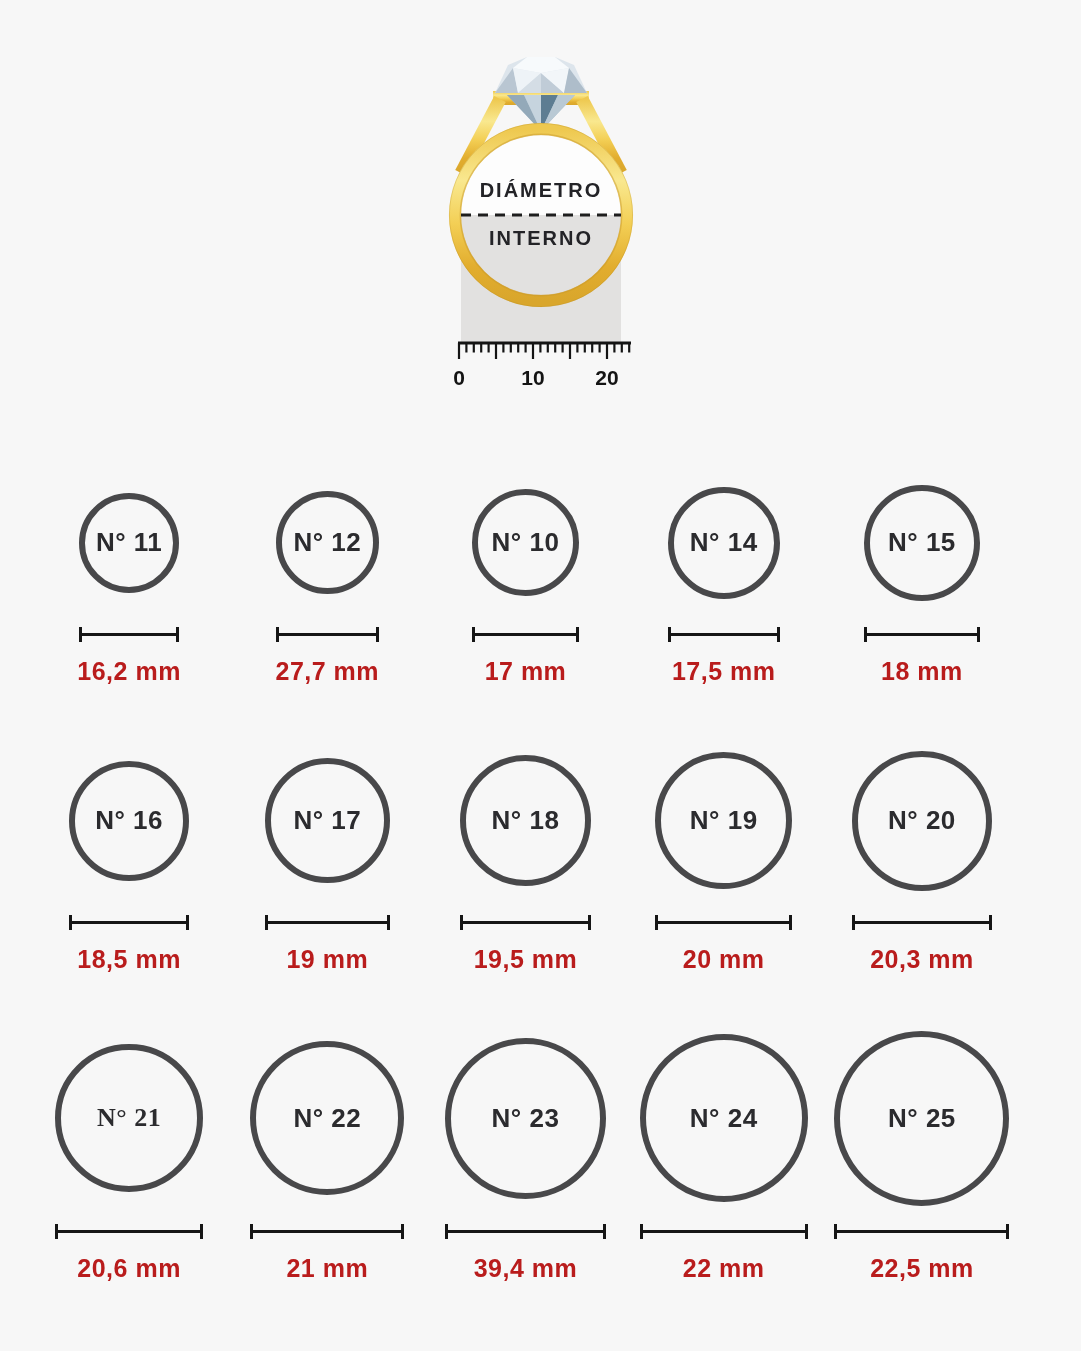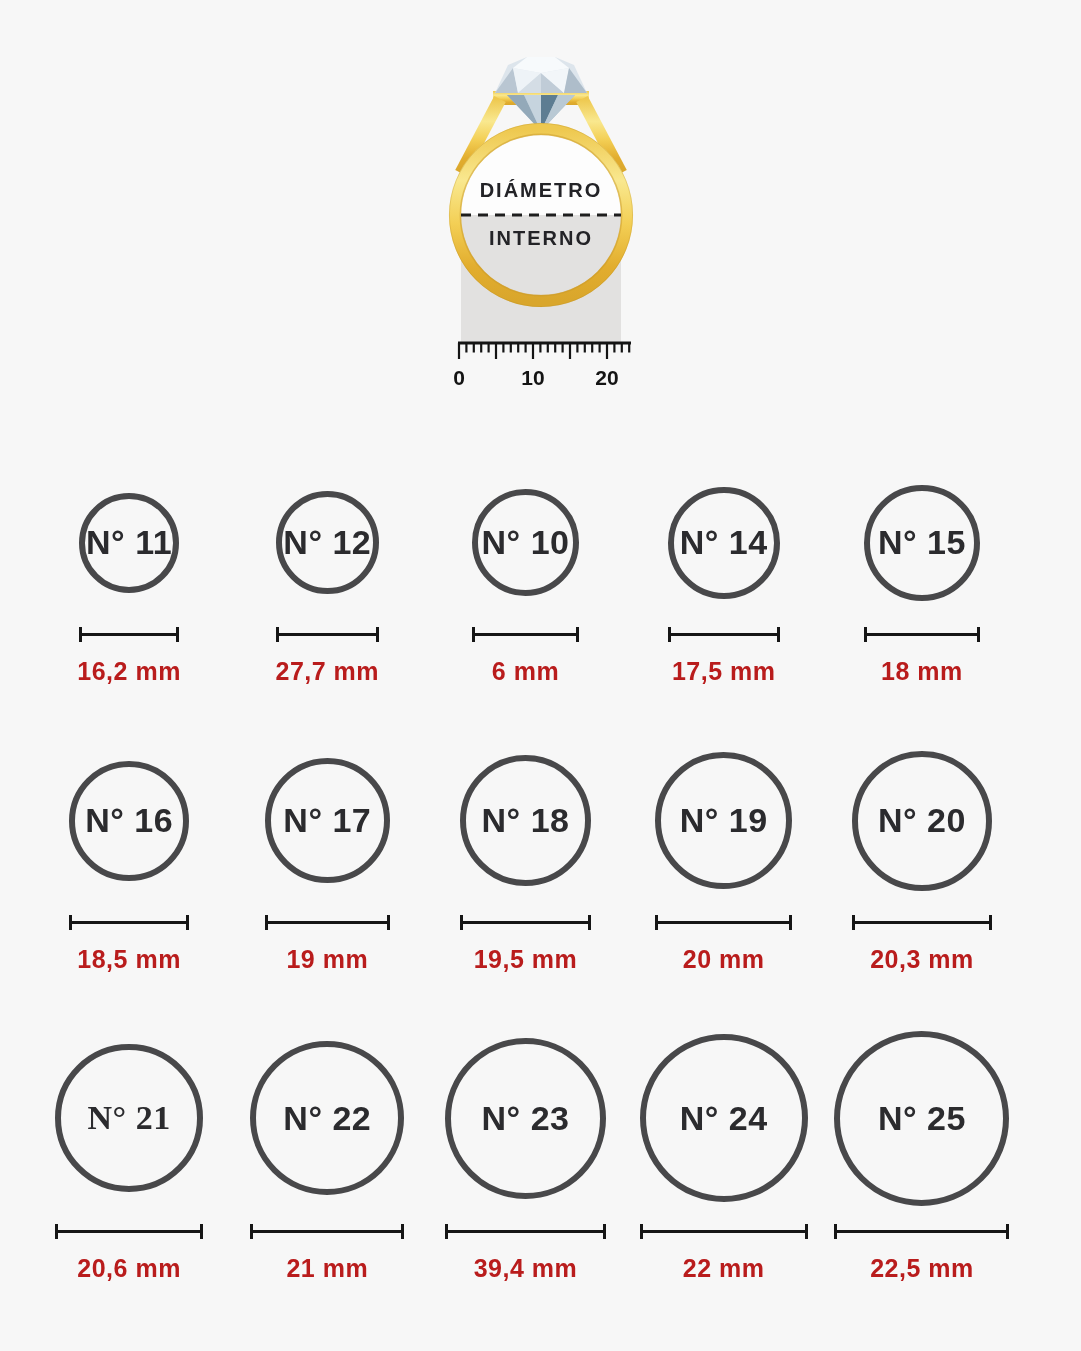--- a/index.html
+++ b/index.html
@@ -30,21 +30,21 @@
   .size-row.row-2 { margin-top:54px; }
   .size-cell { flex:1; display:flex; flex-direction:column; align-items:center; }
   .circle-area { display:flex; align-items:center; justify-content:center; }
   .ring-circle {
     border:6px solid #48484a; border-radius:50%;
     box-sizing:border-box;
     display:flex; align-items:center; justify-content:center;
     background:transparent;
   }
   .ring-number {
-    font-weight:700; font-size:34px; color:#2b2b2e; letter-spacing:.5px;
+    font-weight:700; font-size:26px; color:#2b2b2e; letter-spacing:.5px;
     white-space:nowrap;
   }
   .measure {
     height:15px;
     border-left:3px solid #161616;
     border-right:3px solid #161616;
     background:linear-gradient(#161616,#161616) 50% 50%/100% 3px no-repeat;
     box-sizing:border-box;
   }
   .mm-label {
@@ -162,21 +162,21 @@
         <div class="measure" style="width: 103px; margin-top: 22px;"></div>
         <div class="mm-label">27,7 mm</div>
       </div>
       <div class="size-cell">
         <div class="circle-area" style="height: 125px;">
           <div class="ring-circle" style="width: 107px; height: 107px;">
             <span class="ring-number">N° 10</span>
           </div>
         </div>
         <div class="measure" style="width: 107px; margin-top: 22px;"></div>
-        <div class="mm-label">6 mm</div>
+        <div class="mm-label">17 mm</div>
       </div>
       <div class="size-cell">
         <div class="circle-area" style="height: 125px;">
           <div class="ring-circle" style="width: 112px; height: 112px;">
             <span class="ring-number">N° 14</span>
           </div>
         </div>
         <div class="measure" style="width: 112px; margin-top: 22px;"></div>
         <div class="mm-label">17,5 mm</div>
       </div>

